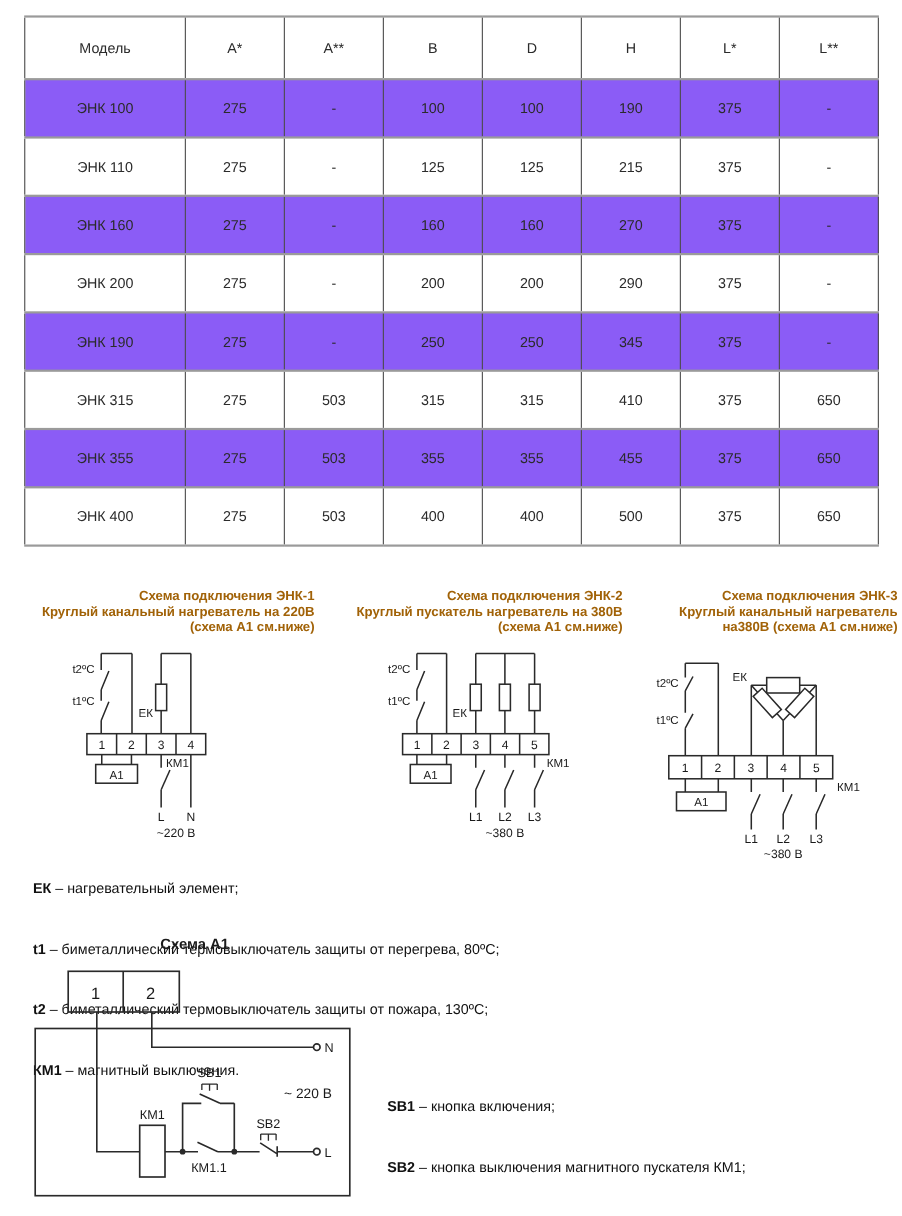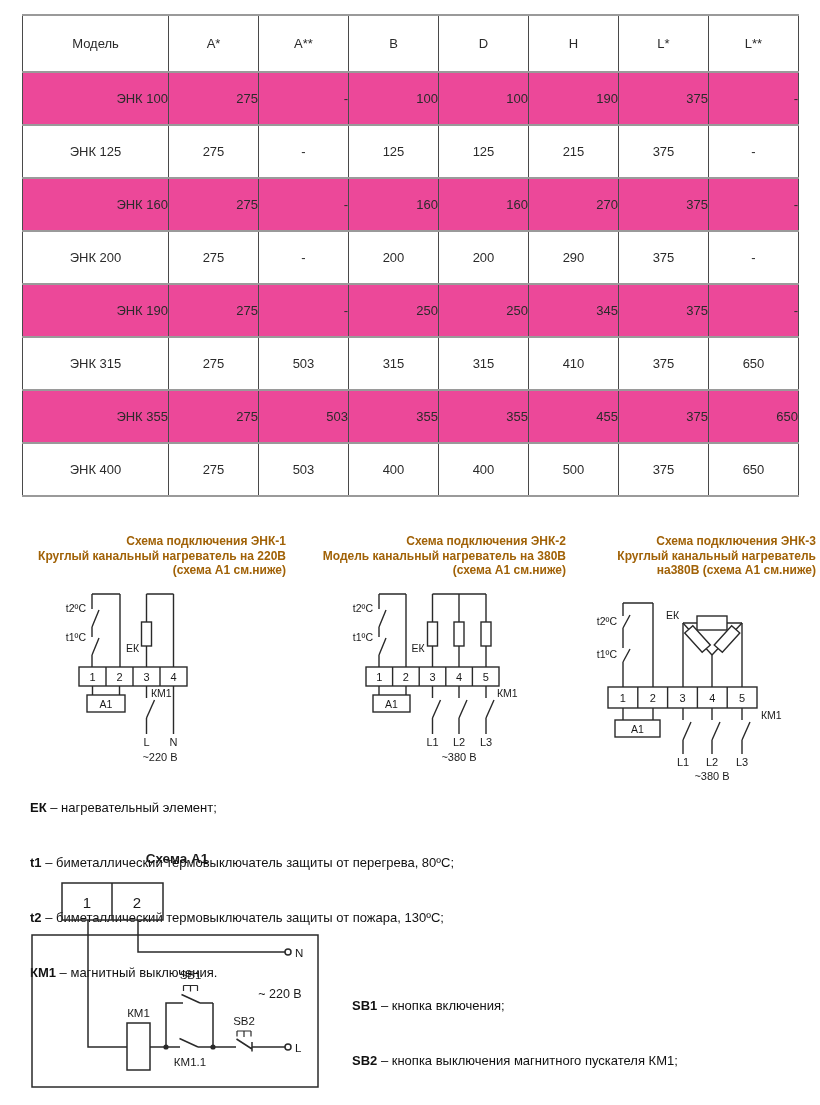--- a/index.html
+++ b/index.html
@@ -15,21 +15,21 @@
     border:1px solid #4a4a4a;
     font-size:13px; color:#2b2b2b;
   }
   table.spec th, table.spec td {
     border-left:1px solid #4a4a4a; border-right:1px solid #4a4a4a;
     border-top:2px solid #9a9a9a; border-bottom:2px solid #9a9a9a;
     text-align:center; vertical-align:middle; font-weight:normal;
   }
   table.spec th { height:57px; background:#fff; }
   table.spec td { height:53px; background:#fff; }
-  table.spec tr.stripe td { background:#ec4899;text-align:right; }
+  table.spec tr.stripe td { background:#8b5cf6; }
   
   .diag-title {
     position:absolute; text-align:right; font-weight:bold;
     font-size:12px; line-height:14.5px; color:#a16207;
   }
   
   svg.circuit { position:absolute; }
   svg.circuit text { font-family:"Liberation Sans", sans-serif; fill:#1a1a1a; }
   .lbl  { font-size:10.5px; }
   .term { font-size:11px; }
@@ -82,21 +82,21 @@
           <td>ЭНК 100</td>
           <td>275</td>
           <td>-</td>
           <td>100</td>
           <td>100</td>
           <td>190</td>
           <td>375</td>
           <td>-</td>
         </tr>
         <tr>
-          <td>ЭНК 125</td>
+          <td>ЭНК 110</td>
           <td>275</td>
           <td>-</td>
           <td>125</td>
           <td>125</td>
           <td>215</td>
           <td>375</td>
           <td>-</td>
         </tr>
         <tr class="stripe">
           <td>ЭНК 160</td>
@@ -161,21 +161,21 @@
       </tbody>
   </table>
 
   <div class="diag-title" style="left:18px;top:534px;width:268px">
     <div>Схема подключения ЭНК-1</div>
     <div>Круглый канальный нагреватель на 220В</div>
     <div>(схема А1 см.ниже)</div>
   </div>
   <div class="diag-title" style="left:296px;top:534px;width:270px">
     <div>Схема подключения ЭНК-2</div>
-    <div>Модель канальный нагреватель на 380В</div>
+    <div>Круглый пускатель нагреватель на 380В</div>
     <div>(схема А1 см.ниже)</div>
   </div>
   <div class="diag-title" style="left:564px;top:534px;width:252px">
     <div>Схема подключения ЭНК-3</div>
     <div>Круглый канальный нагреватель</div>
     <div>на380В (схема А1 см.ниже)</div>
   </div>
 
   <svg class="circuit" style="left:40px;top:588px" width="200" height="178" viewBox="0 0 200 178">
     <g stroke="#2a2a2a" stroke-width="1.4" fill="none">

